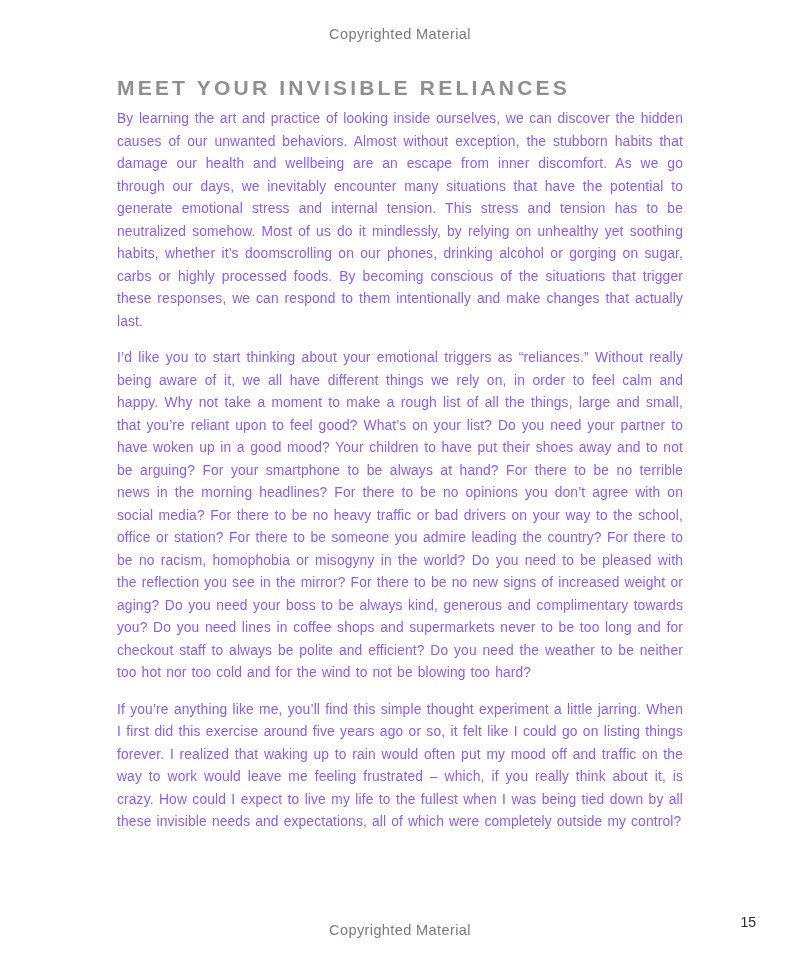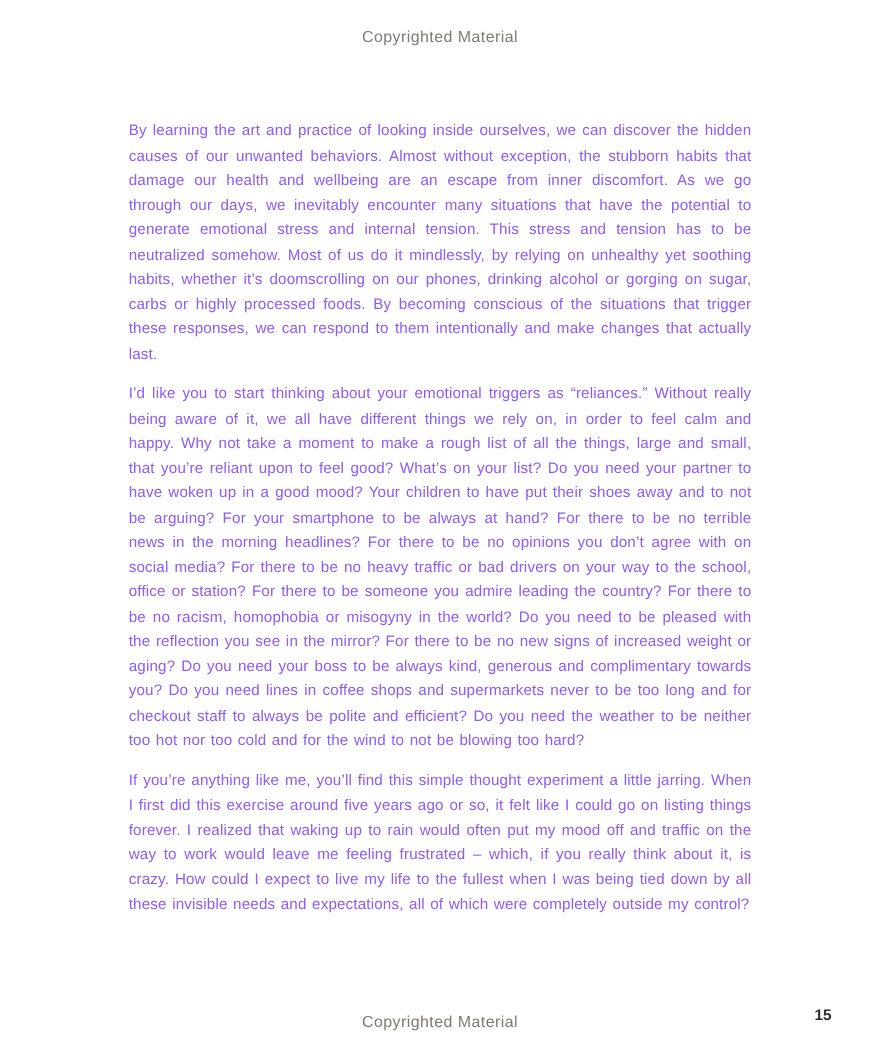--- a/index.html
+++ b/index.html
@@ -58,30 +58,31 @@
     color: #7e7a74;
     font-size: 14.5px;
     letter-spacing: 0.4px;
   }
   .page-number {
     position: absolute;
     right: 44px;
     bottom: 30px;
     color: #2e2e2e;
     font-size: 14px;
-    font-weight: bold;
+    font-weight: normal;
   }
 </style>
 </head>
 <body>
 
 <div class="page">
 
   <div class="copyright-top">Copyrighted Material</div>
 
+  <h1 class="chapter-heading">MEET YOUR INVISIBLE RELIANCES</h1>
 
   <div class="content">
     <p>By learning the art and practice of looking inside ourselves, we can discover the hidden causes of our unwanted behaviors. Almost without exception, the stubborn habits that damage our health and wellbeing are an escape from inner discomfort. As we go through our days, we inevitably encounter many situations that have the potential to generate emotional stress and internal tension. This stress and tension has to be neutralized somehow. Most of us do it mindlessly, by relying on unhealthy yet soothing habits, whether it’s doomscrolling on our phones, drinking alcohol or gorging on sugar, carbs or highly processed foods. By becoming conscious of the situations that trigger these responses, we can respond to them intentionally and make changes that actually last.</p>
     <p>I’d like you to start thinking about your emotional triggers as “reliances.” Without really being aware of it, we all have different things we rely on, in order to feel calm and happy. Why not take a moment to make a rough list of all the things, large and small, that you’re reliant upon to feel good? What’s on your list? Do you need your partner to have woken up in a good mood? Your children to have put their shoes away and to not be arguing? For your smartphone to be always at hand? For there to be no terrible news in the morning headlines? For there to be no opinions you don’t agree with on social media? For there to be no heavy traffic or bad drivers on your way to the school, office or station? For there to be someone you admire leading the country? For there to be no racism, homophobia or misogyny in the world? Do you need to be pleased with the reflection you see in the mirror? For there to be no new signs of increased weight or aging? Do you need your boss to be always kind, generous and complimentary towards you? Do you need lines in coffee shops and supermarkets never to be too long and for checkout staff to always be polite and efficient? Do you need the weather to be neither too hot nor too cold and for the wind to not be blowing too hard?</p>
     <p>If you’re anything like me, you’ll find this simple thought experiment a little jarring. When I first did this exercise around five years ago or so,  it felt like I could go on listing things forever. I realized that waking up to rain would often put my mood off and traffic on the way to work would leave me feeling frustrated – which, if you really think about it, is crazy. How could I expect to live my life to the fullest when I was being tied down by all these invisible needs and expectations, all of which were completely outside my control?</p>
   </div>
 
   <div class="copyright-bottom">Copyrighted Material</div>
 
   <div class="page-number">15</div>

